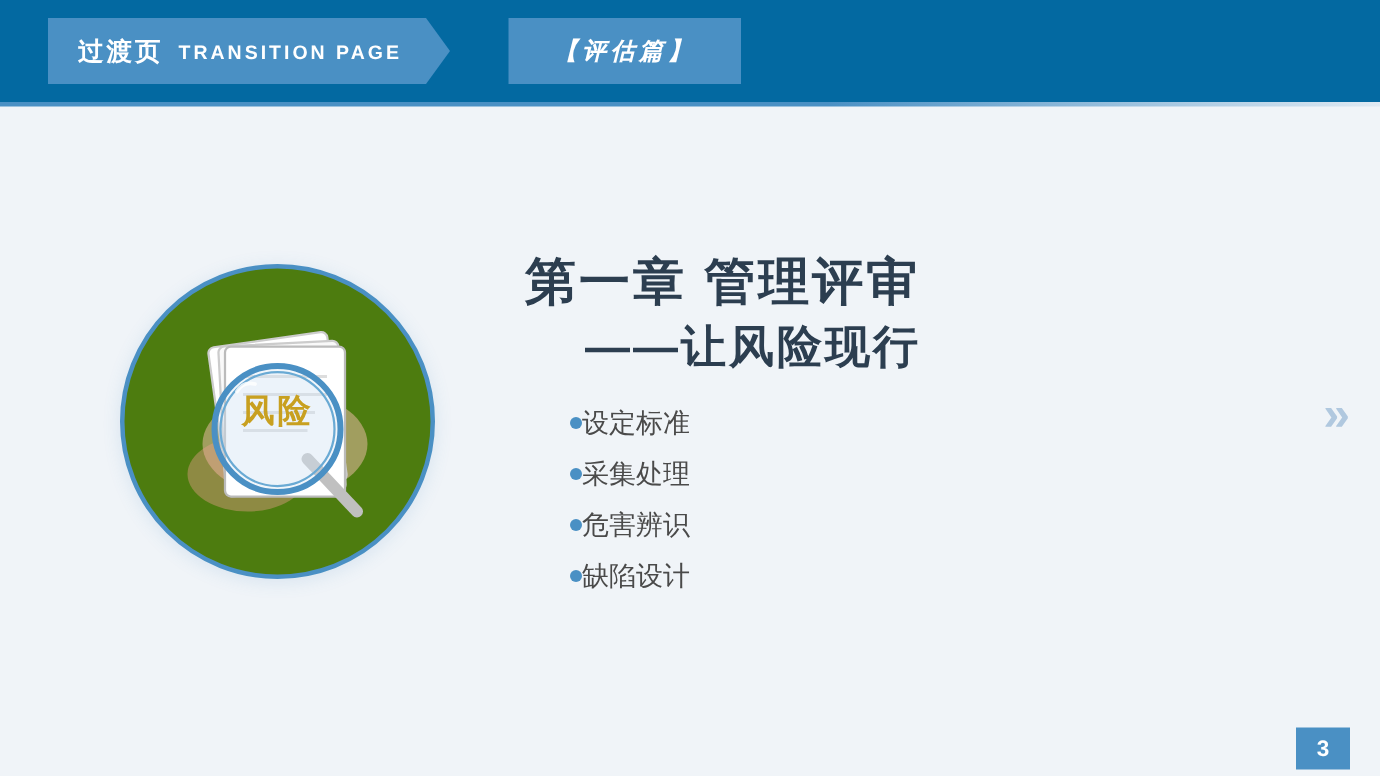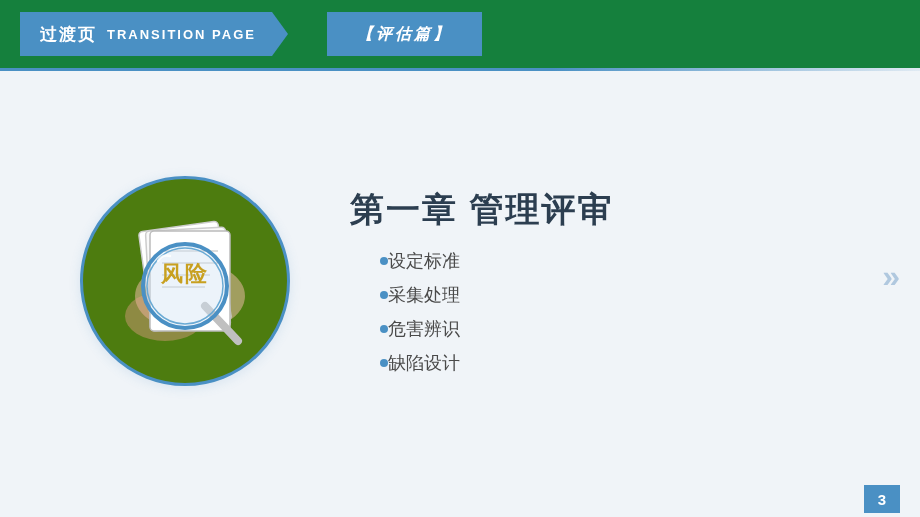--- a/index.html
+++ b/index.html
@@ -13,24 +13,24 @@
       position: relative;
     }
 
     
     .header-bar {
       position: absolute;
       top: 0;
       left: 0;
       width: 100%;
       height: 68px;
-      background: #15803d;
-      display: flex;
-      align-items: center;
-      padding: 0 20px;
+      background: #0369a1;
+      display: flex;
+      align-items: center;
+      padding: 0 32px;
       gap: 0;
       z-index: 10;
     }
 
     .header-left {
       display: flex;
       align-items: center;
       background: #4a90c4;
       height: 44px;
       padding: 0 16px 0 20px;
@@ -264,20 +264,21 @@
         <text x="95" y="95" text-anchor="middle" font-size="22" font-weight="bold" fill="#c8a020" font-family="Microsoft YaHei, SimHei, Arial" letter-spacing="2">风险</text>
 
         <path d="M68 75 Q72 68 80 70" stroke="rgba(255,255,255,0.8)" stroke-width="2.5" fill="none" stroke-linecap="round"></path>
       </svg>
     </div>
   </div>
 
   <div class="text-content">
     <div>
       <div class="chapter-title">第一章  管理评审</div>
+      <div class="chapter-subtitle">——让风险现行</div>
     </div>
     <ul class="bullet-list">
     <li>
           <span class="bullet-dot"></span>
           <span>设定标准</span>
         </li>
         <li>
           <span class="bullet-dot"></span>
           <span>采集处理</span>
         </li>

